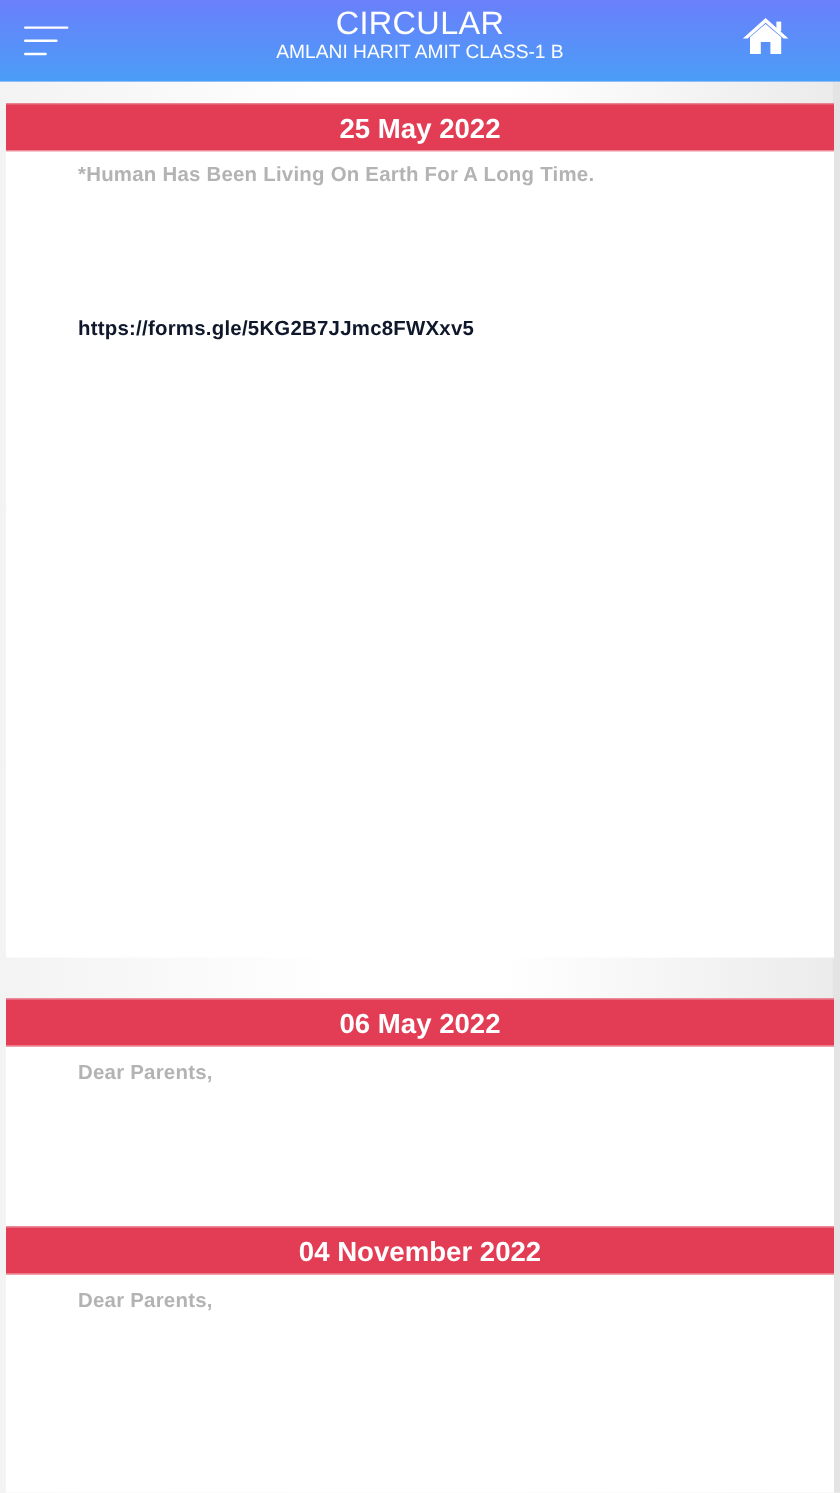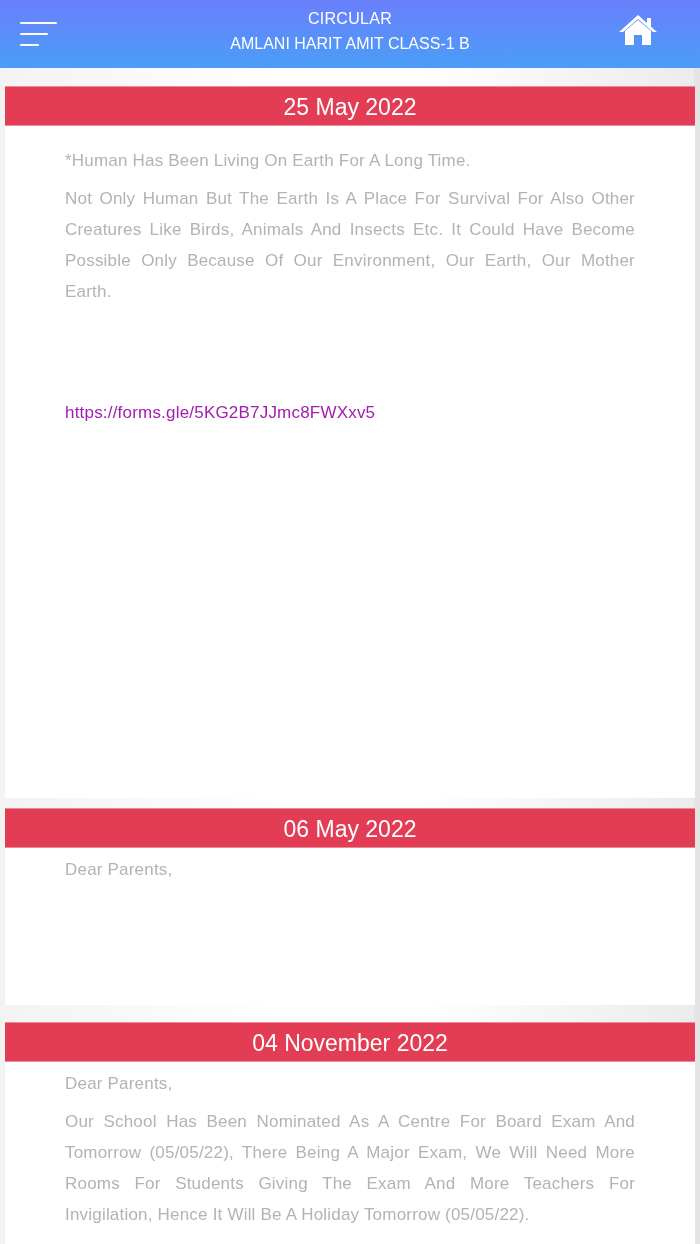--- a/index.html
+++ b/index.html
@@ -13,42 +13,43 @@
     position: absolute; top: 0; left: 0; width: 700px; height: 68px;
     background: linear-gradient(180deg, #6a7ffb 0%, #4a9ef7 100%);
     z-index: 10;
   }
   .menu-btn { position: absolute; left: 18px; top: 20px; width: 42px; height: 30px; cursor: pointer; }
   .menu-btn span { position: absolute; left: 2px; height: 2px; background: #fff; border-radius: 1px; }
   .menu-btn .l1 { top: 2px; width: 37px; }
   .menu-btn .l2 { top: 13px; width: 28px; }
   .menu-btn .l3 { top: 24px; width: 19px; }
   .title-wrap { position: absolute; left: 0; right: 0; top: 6px; text-align: center; color: #fff; }
-  .title { font-size: 16px; line-height: 26px; letter-spacing: 0.3px; }
+  .title { font-size: 27px; line-height: 26px; letter-spacing: 0.3px; }
   .subtitle { font-size: 16px; line-height: 22px; margin-top: 1px; }
   .home-btn { position: absolute; right: 40px; top: 12px; width: 44px; height: 36px; cursor: pointer; }
 
   .content {
     position: absolute; top: 68px; left: 0; width: 700px; height: 1176px;
     background: linear-gradient(90deg, #f3f3f3 0%, #ffffff 40%, #ffffff 60%, #ebebeb 100%);
     overflow: hidden;
+    font-weight: bold;
   }
   .scroll-track { position: absolute; right: 0; top: 0; width: 6px; height: 100%; background: #e4e4e4; }
   .card { position: absolute; left: 5px; width: 690px; background: #fff; }
   .card-head {
     height: 40px; background: #e33d55; color: #fff;
     font-size: 23px; line-height: 40px; text-align: center;
     border-top: 1px solid #eb8a98; border-bottom: 1px solid #eb8a98;
   }
   .card-body { padding: 0 60px; }
   .p {
     color: #b3b3b3; font-size: 17px; line-height: 31px; text-align: justify;
     letter-spacing: 0.2px;
   }
-  .p.link { color: #a21caf; }
+  .p.link { color: #0f172a; }
   .gap-s { height: 7px; }
   .gap-l { height: 38px; }
 </style>
 </head>
 <body>
 
 <div class="header">
   <div class="menu-btn">
     <span class="l1"></span>
     <span class="l2"></span>
@@ -65,41 +66,39 @@
       <polygon points="9,19 22,8 35,19 35,33 26,33 26,23 18,23 18,33 9,33" fill="#fff"></polygon>
     </svg>
   </div>
 </div>
 
 <div class="content">
   <div class="scroll-track"></div>
 
   <div class="card" style="top:18px; height:712px;">
     <div class="card-head">25 May 2022</div>
-    <div class="card-body" style="padding-top:19px;">
+    <div class="card-body" style="padding-top:4px;">
       <div class="p">*Human Has Been Living On Earth For A Long Time.</div>
       <div class="gap-s"></div>
-      <div class="p">Not Only Human But The Earth Is A Place For Survival For Also Other Creatures Like Birds, Animals And Insects Etc. It Could Have Become Possible Only Because Of Our Environment, Our Earth, Our Mother Earth.</div>
       <div class="gap-s"></div>
       <div class="gap-l"></div>
       <div class="gap-l"></div>
       <div class="gap-s"></div>
       <div class="p link">https://forms.gle/5KG2B7JJmc8FWXxv5</div>
     </div>
   </div>
 
-  <div class="card" style="top:740px; height:197px;">
+  <div class="card" style="top:764px; height:197px;">
     <div class="card-head">06 May 2022</div>
     <div class="card-body" style="padding-top:6px;">
       <div class="p">Dear Parents,</div>
       <div class="gap-s"></div>
     </div>
   </div>
 
   <div class="card" style="top:954px; height:260px;">
     <div class="card-head">04 November 2022</div>
     <div class="card-body" style="padding-top:6px;">
       <div class="p">Dear Parents,</div>
       <div class="gap-s"></div>
-      <div class="p">Our School Has Been Nominated As A Centre For Board Exam And Tomorrow (05/05/22), There Being A Major Exam, We Will Need More Rooms For Students Giving The Exam And More Teachers For Invigilation, Hence It Will Be A Holiday Tomorrow (05/05/22).</div>
     </div>
   </div>
 </div>
 
 </body></html>

